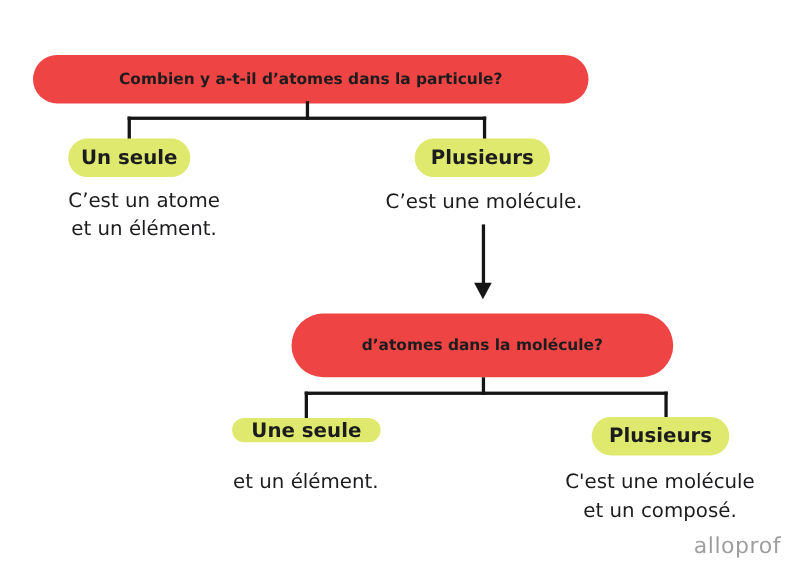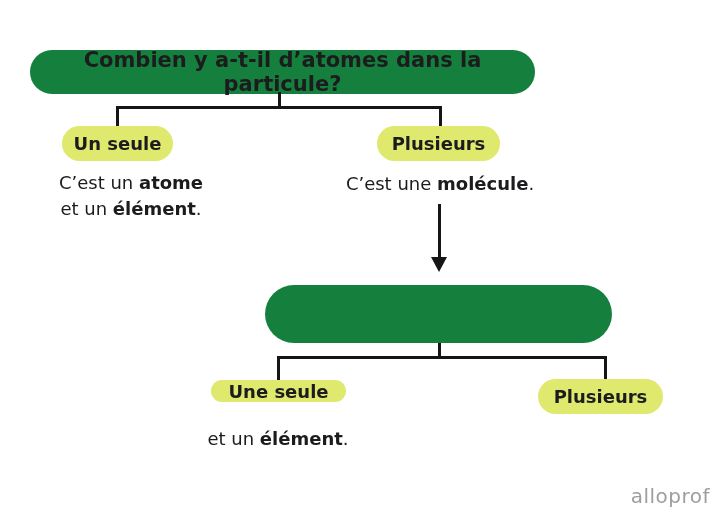--- a/index.html
+++ b/index.html
@@ -7,29 +7,29 @@
     position: relative;
     width: 723px;
     height: 517px;
     background: #ffffff;
     font-family: "DejaVu Sans", "Liberation Sans", sans-serif;
     color: #1c1c1e;
     overflow: hidden;
   }
   .qbox {
     position: absolute;
-    background: #15803d;
+    background: #ef4444;
     border-radius: 24px;
     display: flex;
     flex-direction: column;
     align-items: center;
     justify-content: center;
     text-align: center;
     font-weight: 700;
-    font-size: 21px;
+    font-size: 14px;
     line-height: 24px;
     color: #1c1c1e;
   }
   .pill {
     position: absolute;
     background: #dfe96d;
     border-radius: 18px;
     display: flex;
     align-items: center;
     justify-content: center;
@@ -37,21 +37,21 @@
     font-size: 18px;
     color: #1c1c1e;
   }
   .answer {
     position: absolute;
     text-align: center;
     font-size: 18px;
     line-height: 26px;
     color: #1c1c1e;
   }
-  .answer b { font-weight: 700; text-align: right; }
+  .answer b { font-weight: 400; text-align: right; }
   .line { position: absolute; background: #151515; }
   .arrowhead {
     position: absolute;
     width: 0; height: 0;
     border-left: 8px solid transparent;
     border-right: 8px solid transparent;
     border-top: 15px solid #151515;
   }
   .watermark {
     position: absolute;
@@ -89,34 +89,39 @@
   </div>
 
   <div class="answer" style="left:340px; top:171px; width:200px;">
     <div><span>C’est une </span><b>molécule</b><span>.</span></div>
   </div>
 
   <div class="line" style="left:438px; top:204px; width:3px; height:55px;"></div>
   <div class="arrowhead" style="left:431px; top:257px;"></div>
 
   <div class="qbox" style="left:265px; top:285px; width:347px; height:58px; border-radius:29px;">
+    <div>d’atomes dans la molécule?</div>
   </div>
 
   <div class="line" style="left:438px; top:343px; width:3px; height:16px;"></div>
   <div class="line" style="left:277px; top:356px; width:330px; height:3px;"></div>
   <div class="line" style="left:277px; top:356px; width:3px; height:24px;"></div>
   <div class="line" style="left:604px; top:356px; width:3px; height:24px;"></div>
 
   <div class="pill" style="left:211px; top:380px; width:135px; height:22px;">
     <span>Une seule</span>
   </div>
   <div class="pill" style="left:538px; top:379px; width:125px; height:35px;">
     <span>Plusieurs</span>
   </div>
 
   <div class="answer" style="left:178px; top:426px; width:200px;">
     <div><span>et un </span><b>élément</b><span>.</span></div>
   </div>
 
+  <div class="answer" style="left:500px; top:426px; width:200px;">
+    <div><span>C'est une </span><b>molécule</b></div>
+    <div><span>et un </span><b>composé</b><span>.</span></div>
+  </div>
 
   <div class="watermark">alloprof</div>
 
 </div>
 
 </body></html>

